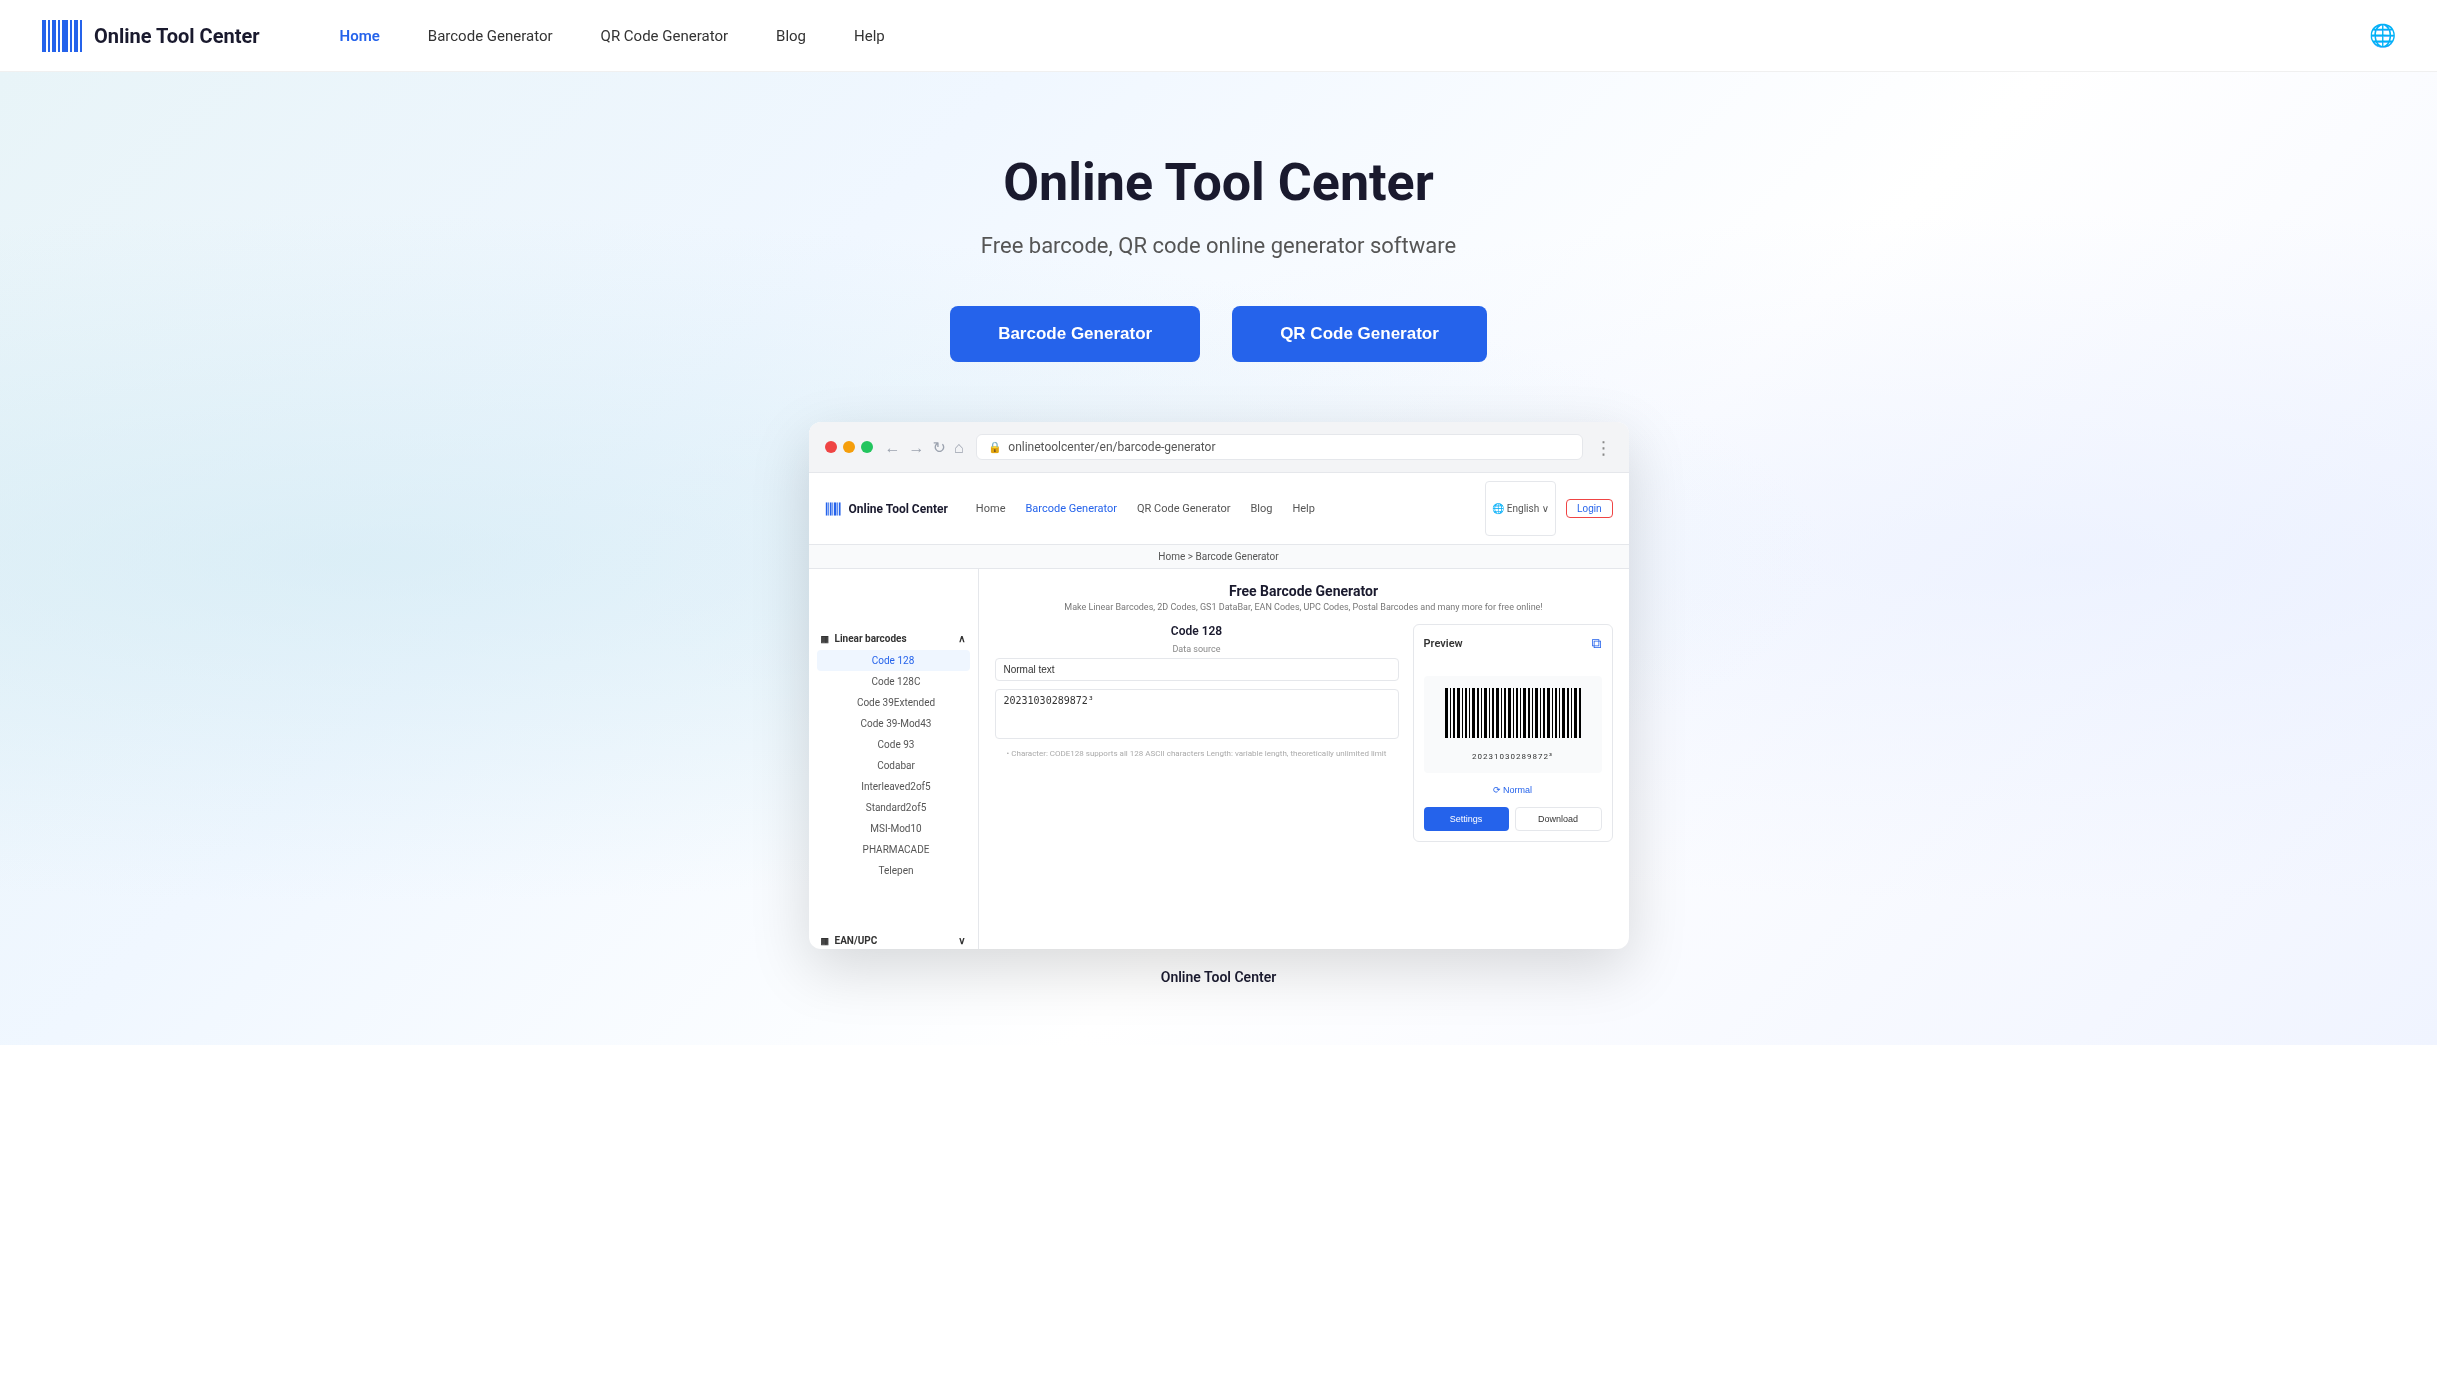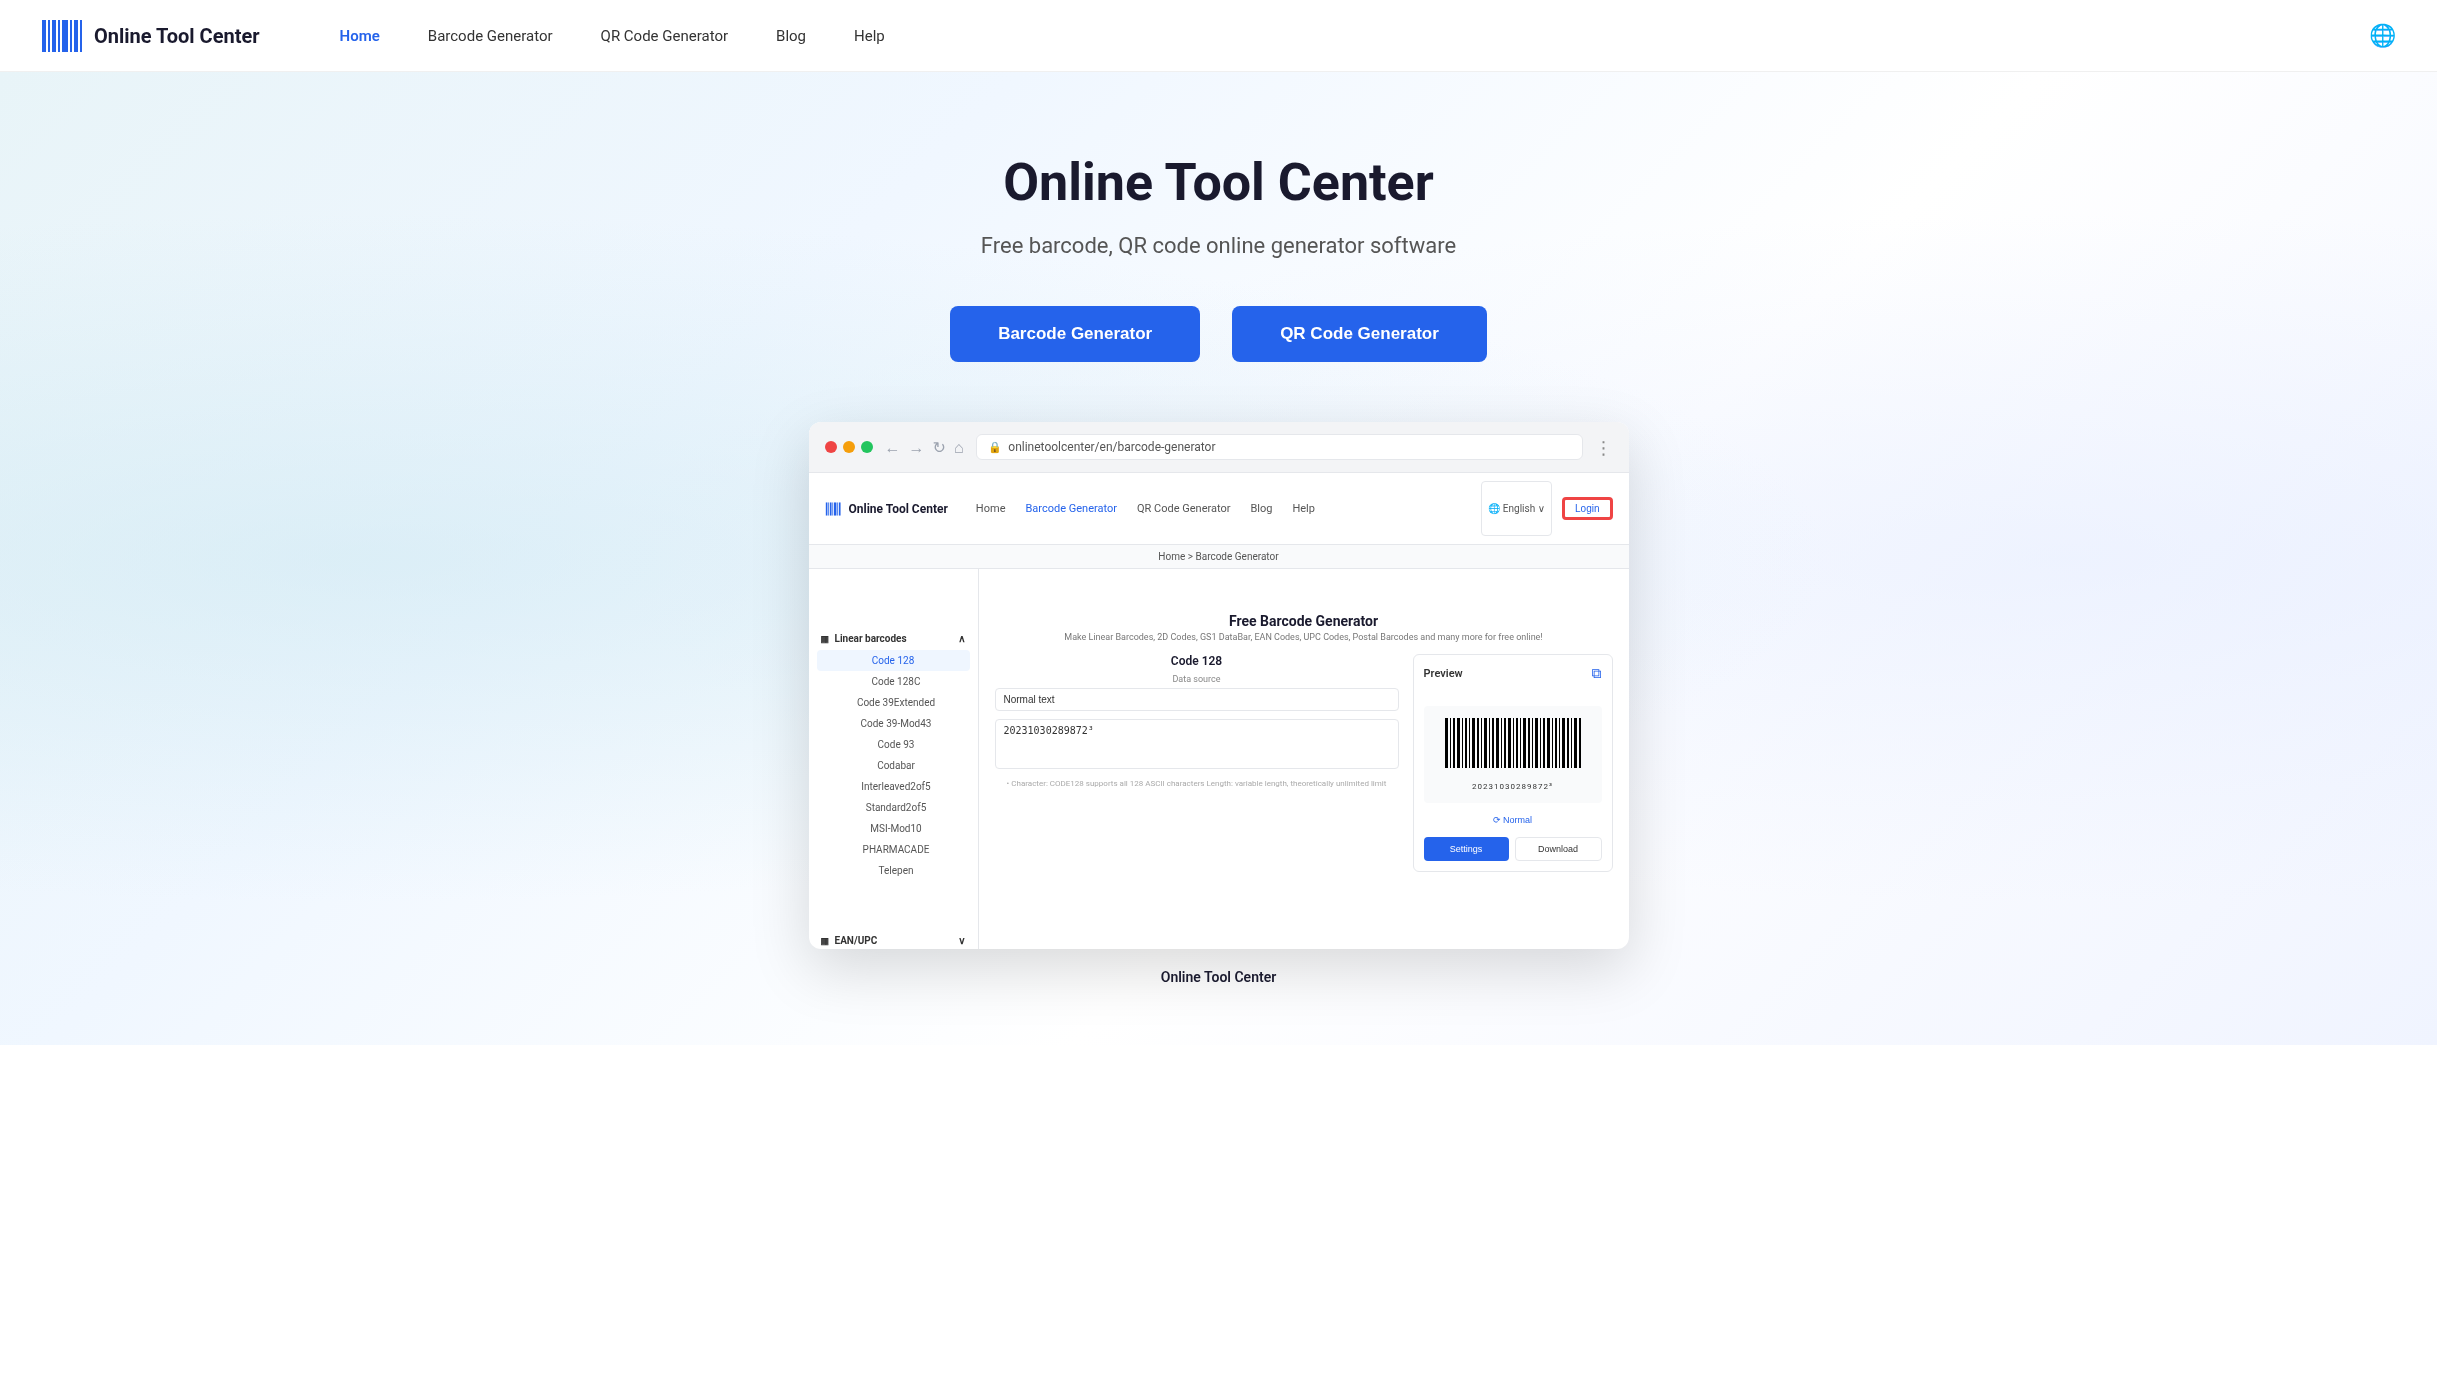--- a/index.html
+++ b/index.html
@@ -193,21 +193,21 @@
     .lang-select {
       font-size: 10px;
       color: #555;
       border: 1px solid #e5e7eb;
       padding: 21px 6px;
       border-radius: 4px;
     }
     .login-btn {
       font-size: 10px;
       background: #fff;
-      border: 3px solid #ef4444;
+      border: 1px solid #ef4444;
       color: #2563eb;
       padding: 3px 10px;
       border-radius: 4px;
       cursor: pointer;
     }
 
     
     .app-breadcrumb {
       font-size: 10px;
       color: #888;
@@ -264,21 +264,20 @@
     .app-main {
       flex: 1;
       padding: 14px 16px;
       overflow-y: auto;
     }
     .app-main-title {
       font-size: 14px;
       font-weight: 700;
       color: #1a1a2e;
       margin-bottom: 3px;
-      margin-top: 30px;
     }
     .app-main-desc {
       font-size: 9px;
       color: #777;
       margin-bottom: 12px;
     }
 
     .encoder-section {
       display: flex;
       gap: 14px;

